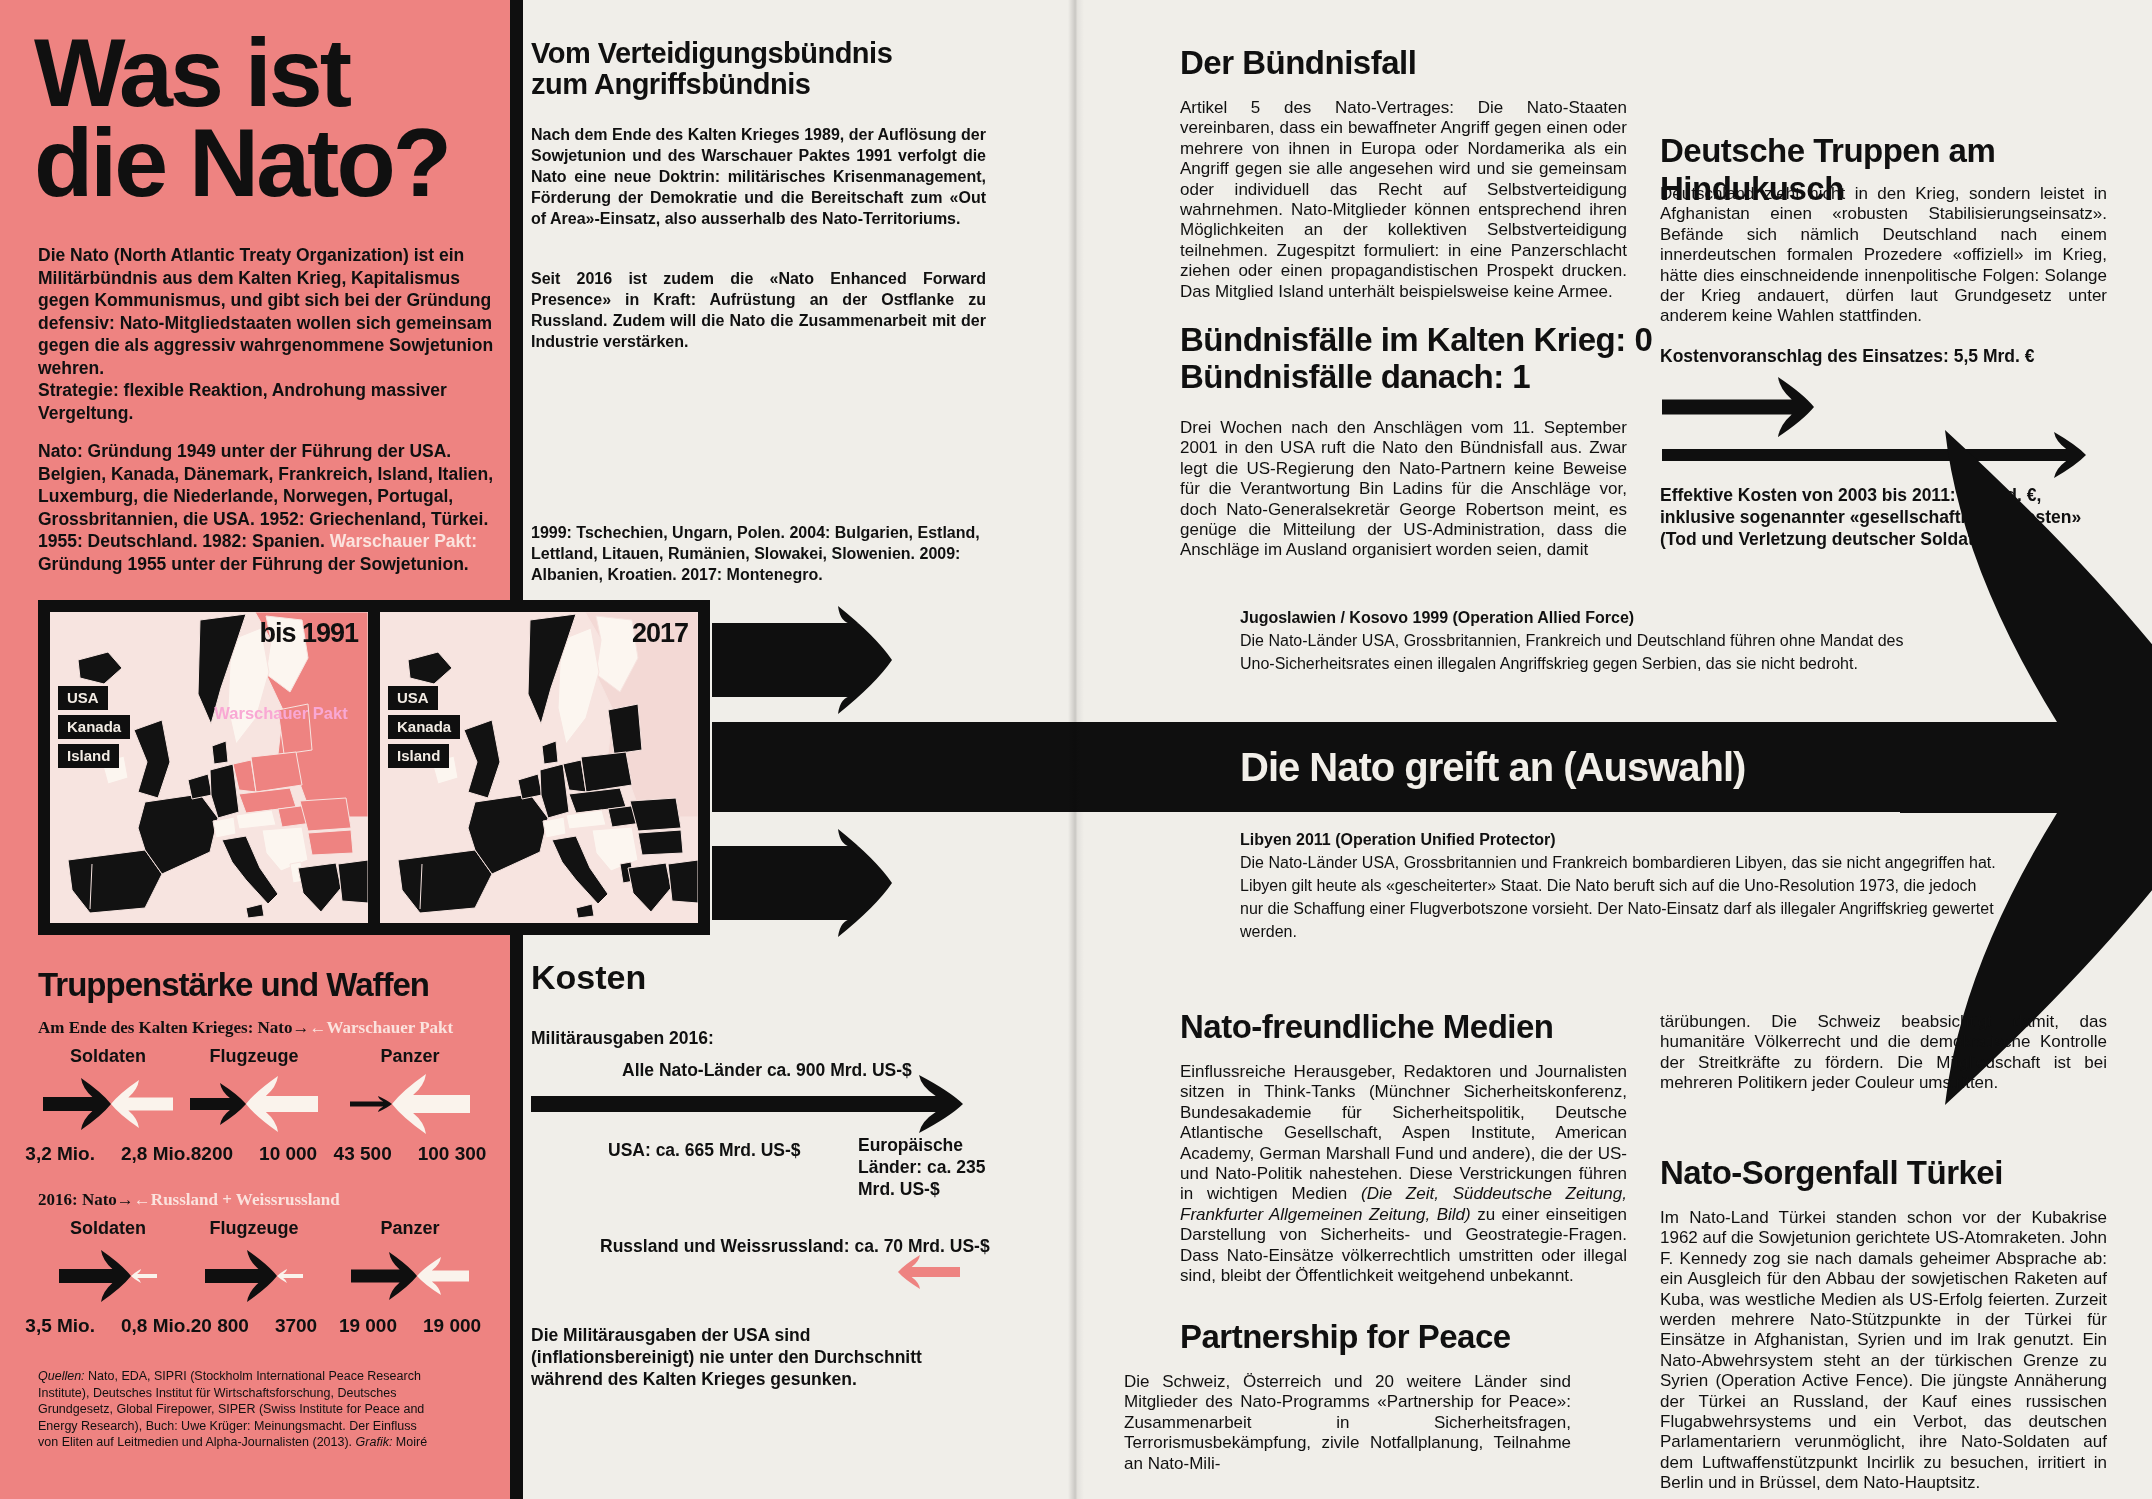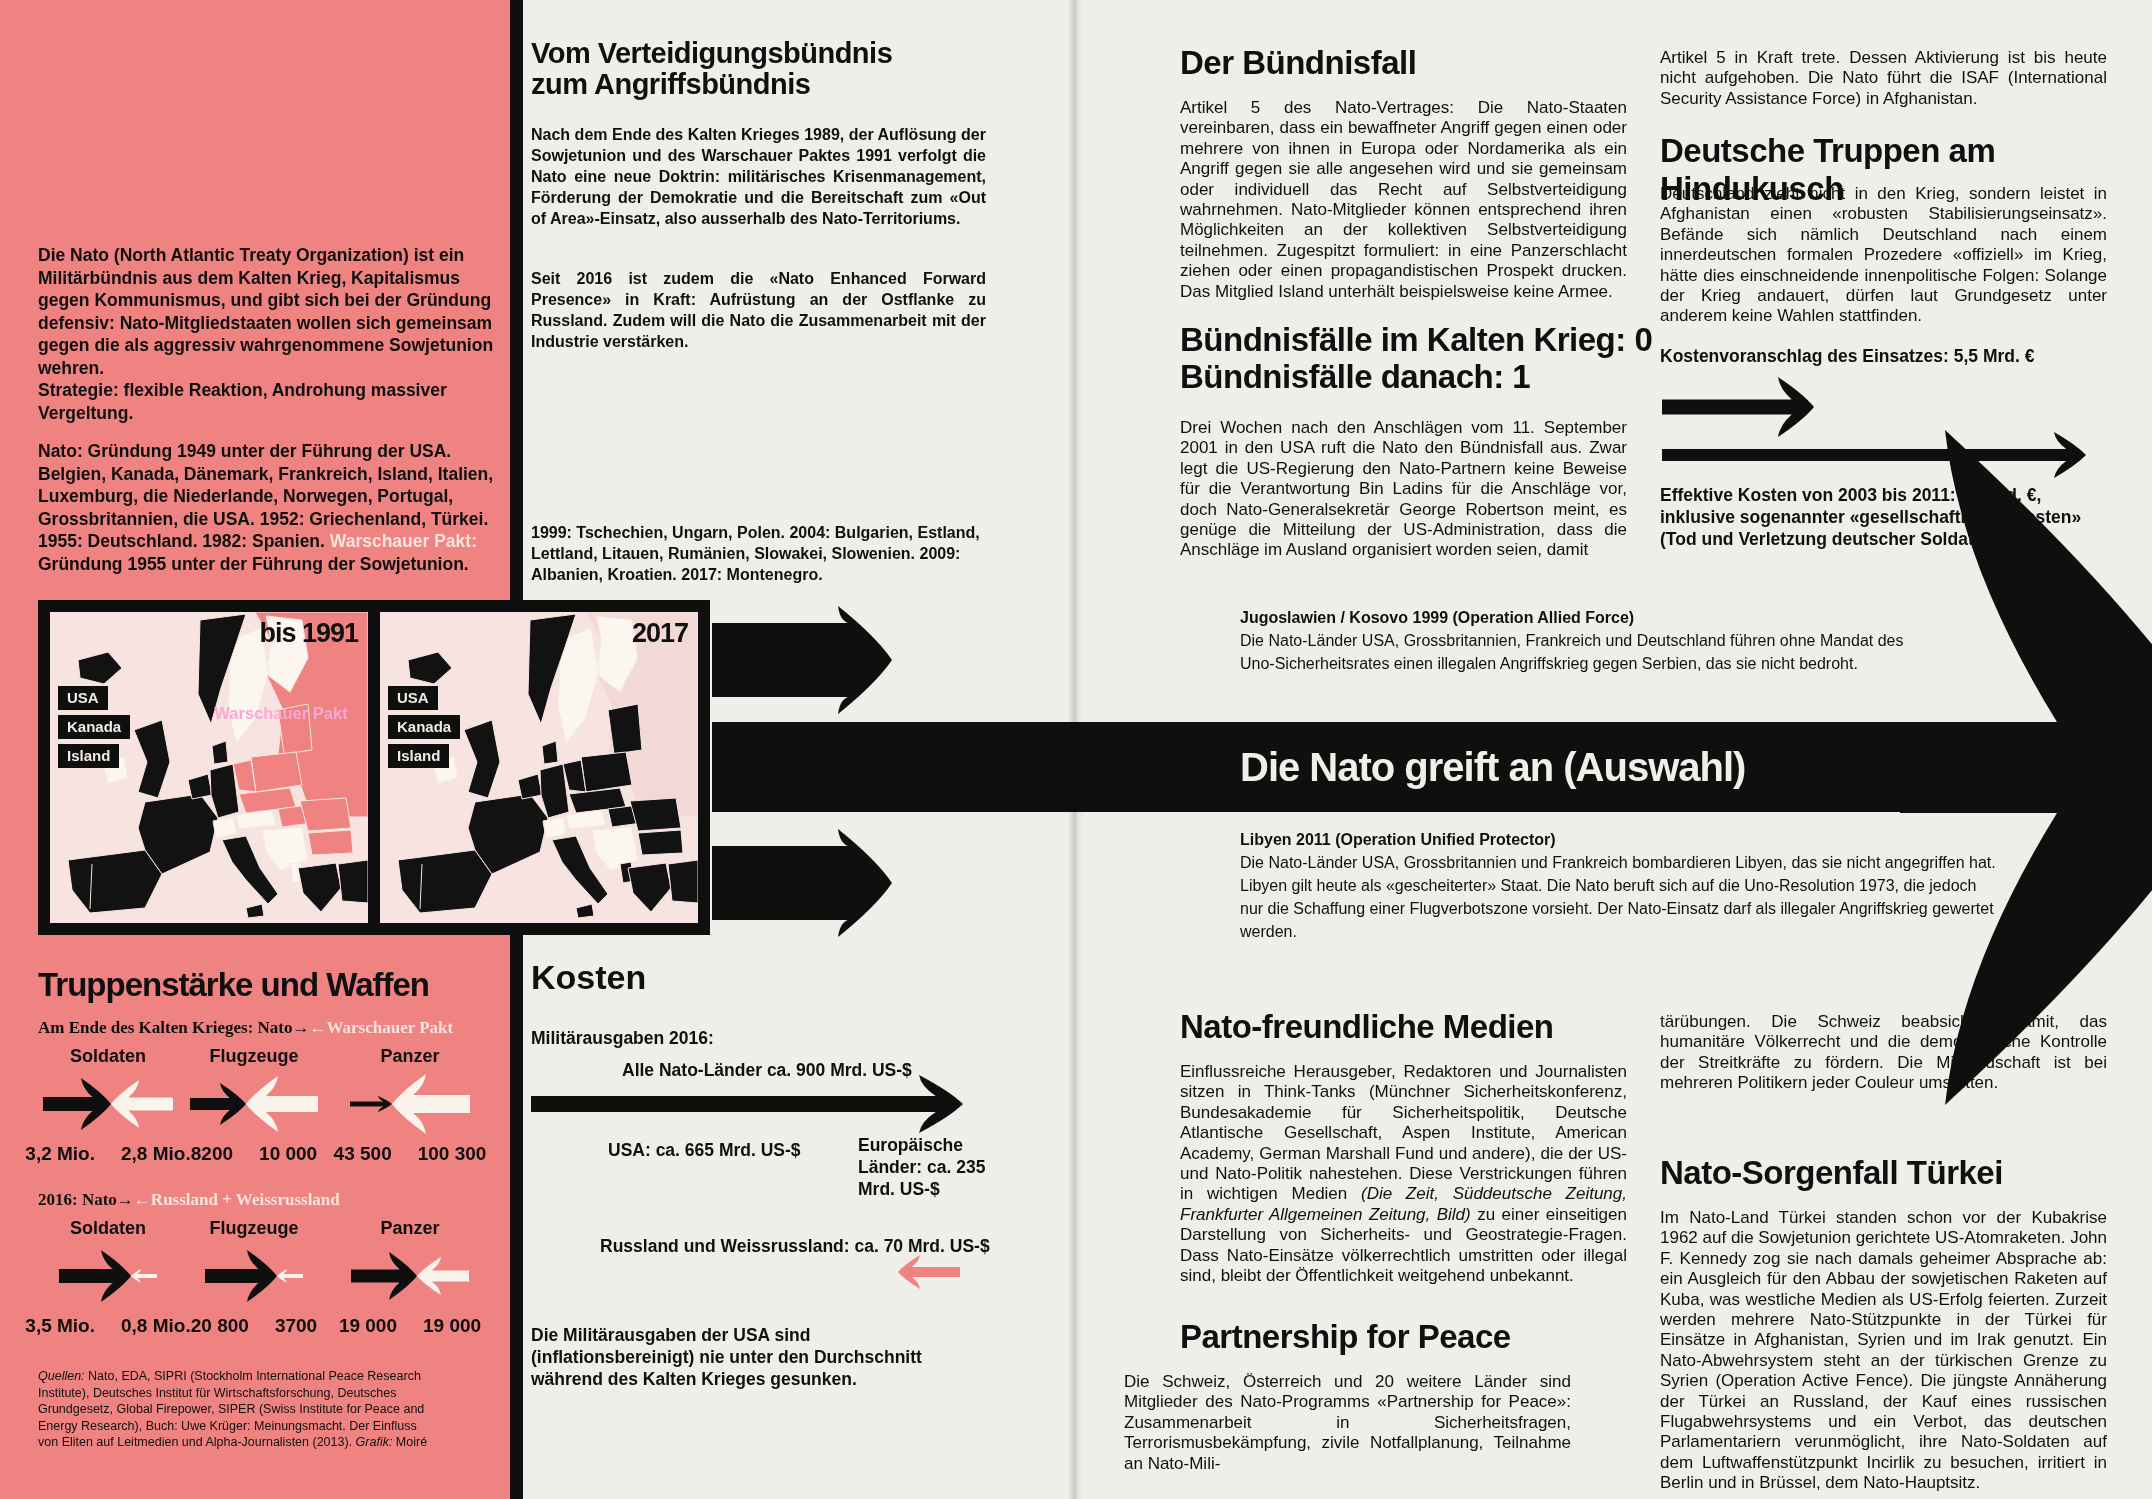--- a/index.html
+++ b/index.html
@@ -102,20 +102,22 @@
   .tk-p{left:1660px;top:1208px;}
 </style>
 </head>
 <body>
 
 <div id="page">
 
   <div class="abs pink-panel"></div>
   <div class="abs divider"></div>
 
+  <div class="abs big-title">Was ist
+die Nato?</div>
   <div class="abs intro">Die Nato (North Atlantic Treaty Organization) ist ein Militärbündnis aus dem Kalten Krieg, Kapitalismus gegen Kommunismus, und gibt sich bei der Gründung defensiv: Nato-Mitgliedstaaten wollen sich gemeinsam gegen die als aggressiv wahrgenommene Sowjetunion wehren.
 Strategie: flexible Reaktion, Androhung massiver Vergeltung.</div>
   <div class="abs founding"><span>Nato: Gründung 1949 unter der Führung der USA. Belgien, Kanada, Dänemark, Frankreich, Island, Italien, Luxemburg, die Niederlande, Norwegen, Portugal, Grossbritannien, die USA. 1952: Griechenland, Türkei. 1955: Deutschland. 1982: Spanien. </span><span class="lightink">Warschauer Pakt:</span><span> Gründung 1955 unter der Führung der Sowjetunion.</span></div>
 
   <div class="abs maps">
     <div class="map m1">
       <svg class="mapsvg" viewBox="0 0 318 311" preserveAspectRatio="none">
         <rect class="sea" x="0" y="0" width="318" height="311"></rect>
         <path class="ussr" d="M205 0 L318 0 L318 205 L262 205 L250 172 L228 142 L233 98 L216 62 L221 28 Z"></path>
         <path class="balt" d="M228 98 L258 92 L262 138 L234 142 Z"></path>
@@ -313,21 +315,20 @@
       <path d="M0 15 L48.36 15 Q41.1 9.8 40 3 Q55.4 12.52 62 20 Q55.4 27.48 40 37 Q41.1 30.2 48.36 25 L0 25 Z" fill="#ee8381" transform="translate(62 0) scale(-1 1)"></path>
     </svg>
   <div class="abs klabel k-note">Die Militärausgaben der USA sind (inflationsbereinigt) nie unter den Durchschnitt während des Kalten Krieges gesunken.</div>
 
   <div class="abs h34 bf-h">Der Bündnisfall</div>
   <div class="abs rp bf-p">Artikel 5 des Nato-Vertrages: Die Nato-Staaten vereinbaren, dass ein bewaffneter Angriff gegen einen oder mehrere von ihnen in Europa oder Nordamerika als ein Angriff gegen sie alle angesehen wird und sie gemeinsam oder individuell das Recht auf Selbstverteidigung wahrnehmen. Nato-Mitglieder können entsprechend ihren Möglichkeiten an der kollektiven Selbstverteidigung teilnehmen. Zugespitzt formuliert: in eine Panzerschlacht ziehen oder einen propagandistischen Prospekt drucken. Das Mitglied Island unterhält beispielsweise keine Armee.</div>
   <div class="abs h34 bff-h">Bündnisfälle im Kalten Krieg: 0
 Bündnisfälle danach: 1</div>
   <div class="abs rp bff-p">Drei Wochen nach den Anschlägen vom 11. September 2001 in den USA ruft die Nato den Bündnisfall aus. Zwar legt die US-Regierung den Nato-Partnern keine Beweise für die Verantwortung Bin Ladins für die Anschläge vor, doch Nato-Generalsekretär George Robertson meint, es genüge die Mitteilung der US-Administration, dass die Anschläge im Ausland organisiert worden seien, damit</div>
 
-  <div class="abs rp r2-top">Artikel 5 in Kraft trete. Dessen Aktivierung ist bis heute nicht aufgehoben. Die Nato führt die ISAF (International Security Assistance Force) in Afghanistan.</div>
   <div class="abs h34 hk-h">Deutsche Truppen am Hindukusch</div>
   <div class="abs rp hk-p">Deutschland zieht nicht in den Krieg, sondern leistet in Afghanistan einen «robusten Stabilisierungseinsatz». Befände sich nämlich Deutschland nach einem innerdeutschen formalen Prozedere «offiziell» im Krieg, hätte dies einschneidende innenpolitische Folgen: Solange der Krieg andauert, dürfen laut Grundgesetz unter anderem keine Wahlen stattfinden.</div>
   <div class="abs klabel hk-est">Kostenvoranschlag des Einsatzes: 5,5 Mrd. €</div>
   <svg class="abs hk-arrow1" viewBox="0 0 152 74" width="152" height="74">
       <path d="M0 29.5 L129.68 29.5 Q117.80000000000001 19 116 7 Q141.2 23.8 152 37 Q141.2 50.2 116 67 Q117.80000000000001 55 129.68 44.5 L0 44.5 Z" fill="#0f0f0f"></path>
     </svg>
   <svg class="abs hk-arrow2" viewBox="0 0 424 54" width="424" height="54">
       <path d="M0 21 L404.16 21 Q393.6 13.200000000000001 392 4 Q414.4 16.880000000000003 424 27 Q414.4 37.12 392 50 Q393.6 40.8 404.16 33 L0 33 Z" fill="#0f0f0f"></path>
     </svg>
   <div class="abs klabel hk-eff">Effektive Kosten von 2003 bis 2011: 17 Mrd. €, inklusive sogenannter «gesellschaftlicher Kosten» (Tod und Verletzung deutscher Soldaten).</div>

